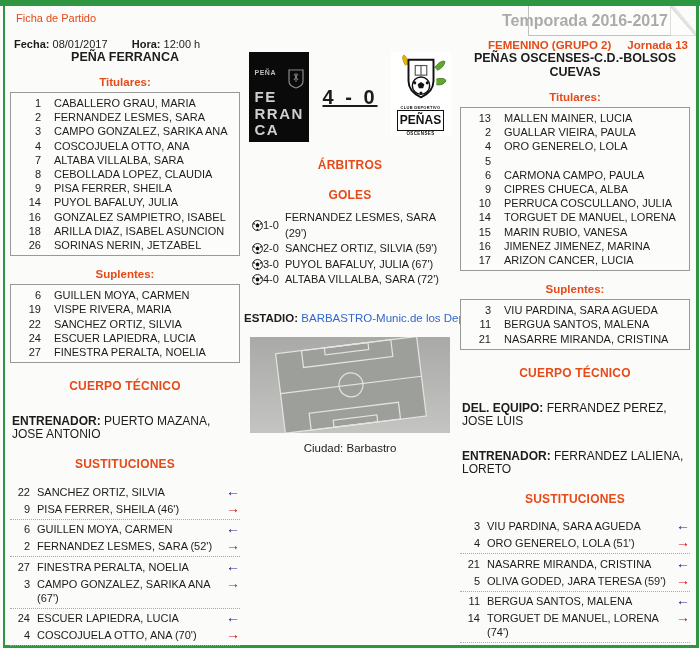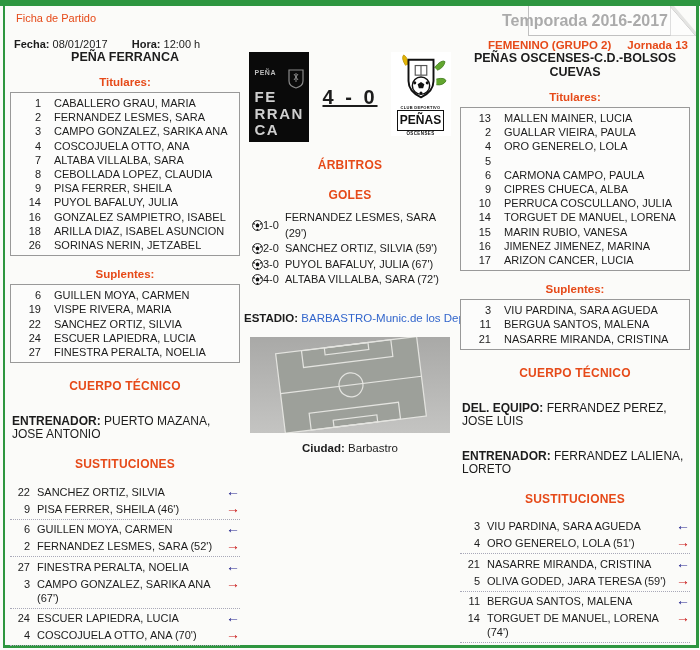--- a/index.html
+++ b/index.html
@@ -78,21 +78,21 @@
   .goal-row{display:flex;align-items:center;font-size:11px;line-height:15.5px;padding-left:8px;}
   .goal-score{flex:none;width:22px;}
   .goal-ball{flex:none;display:flex;align-items:center;}
 
   .estadio{margin-top:24px;font-size:11.5px;white-space:nowrap;}
   .estadio b{font-weight:bold;}
   .estadio a{color:var(--link);text-decoration:none;}
 
   .field-wrap{margin:13px auto 0;width:200px;height:96px;}
   .ciudad{text-align:center;font-size:11.5px;margin-top:9px;}
-  .ciudad b{font-weight:bold;}
+  .ciudad b{font-weight:normal;}
 </style>
 </head>
 <body>
 
 <div class="frame-top"></div>
 <div class="frame-left"></div>
 <div class="frame-right"></div>
 <div class="frame-bottom"></div>
 
 <div class="page-title">Ficha de Partido</div>

